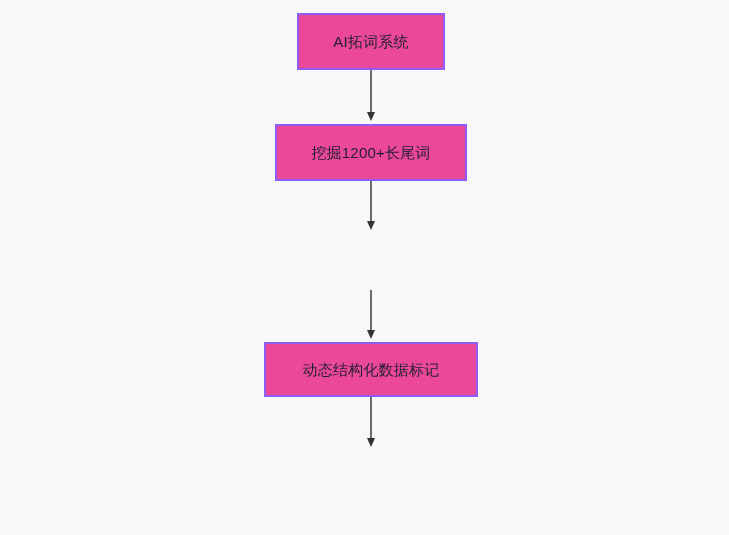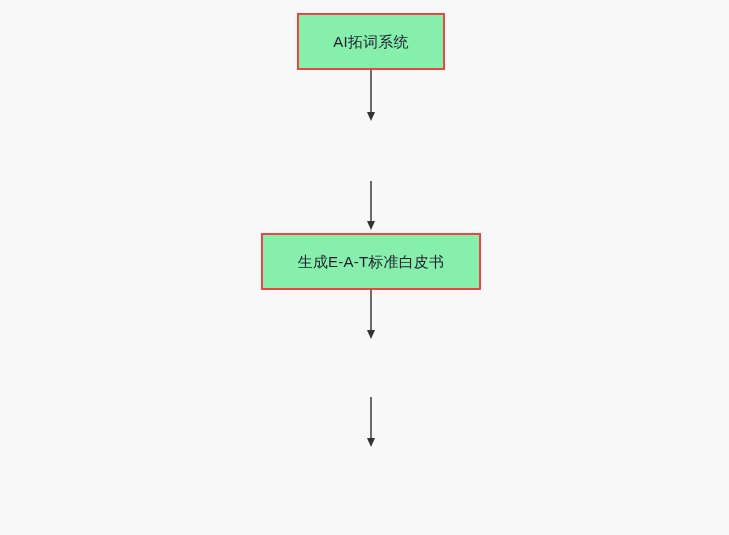--- a/index.html
+++ b/index.html
@@ -25,22 +25,22 @@
     left: 0;
     top: 0;
     width: 729px;
     height: 535px;
     pointer-events: none;
   }
 
   .node {
     position: absolute;
     box-sizing: border-box;
-    background: #86efac;
-    border: 2px solid #ef4444;
+    background: #ec4899;
+    border: 2px solid #8b5cf6;
     display: flex;
     align-items: center;
     justify-content: center;
     text-align: left;
   }
 
   .node-label {
     font-size: 15px;
     line-height: 1.2;
     color: #1f1f2e;
@@ -73,20 +73,23 @@
 
     <line x1="371" y1="290" x2="371" y2="337" stroke="#6b6b6b" stroke-width="2" marker-end="url(#arrow)"></line>
 
     <line x1="371" y1="397" x2="371" y2="445" stroke="#6b6b6b" stroke-width="2" marker-end="url(#arrow)"></line>
   </svg>
 
   <div class="node n0">
     <span class="node-label">AI拓词系统</span>
   </div>
 
-
-  <div class="node n2">
-    <span class="node-label">生成E-A-T标准白皮书</span>
+  <div class="node n1">
+    <span class="node-label">挖掘1200+长尾词</span>
   </div>
 
+
+  <div class="node n3">
+    <span class="node-label">动态结构化数据标记</span>
+  </div>
 
 
 </div>
 
 </body></html>

